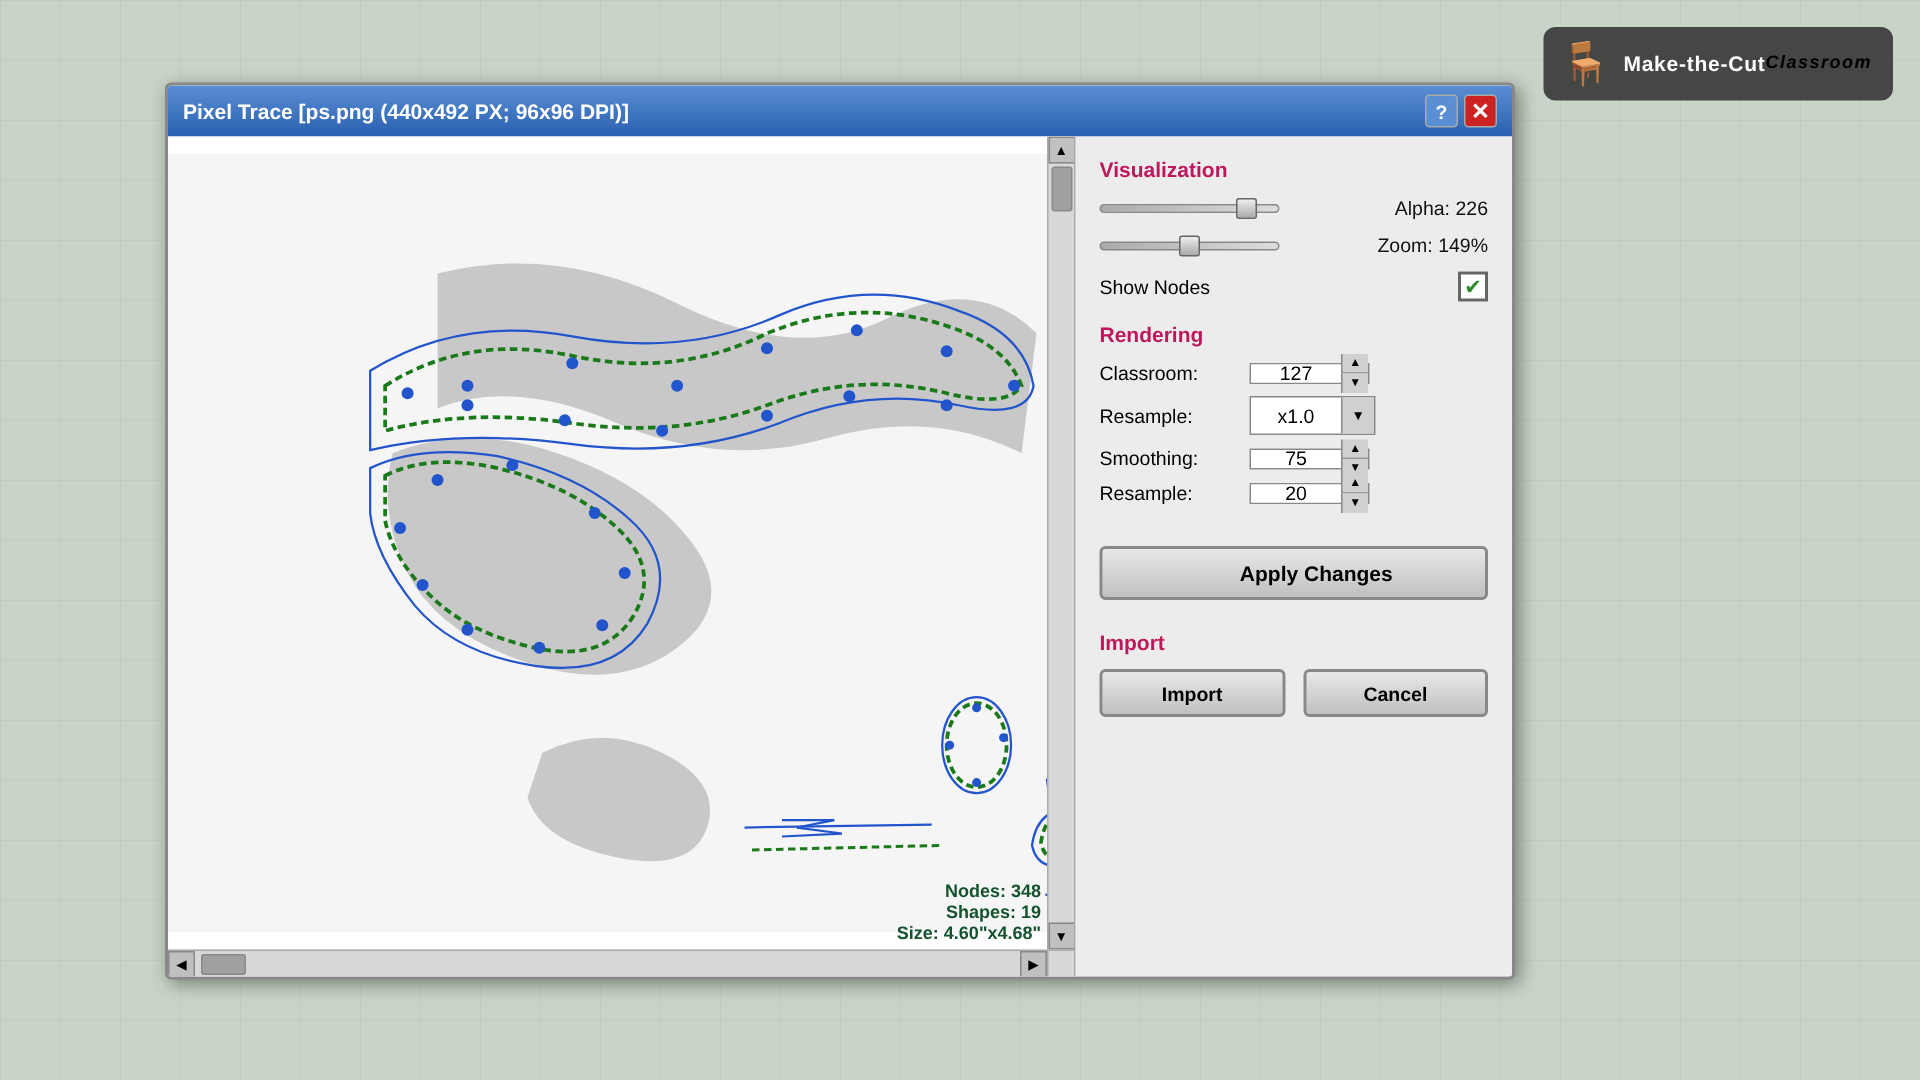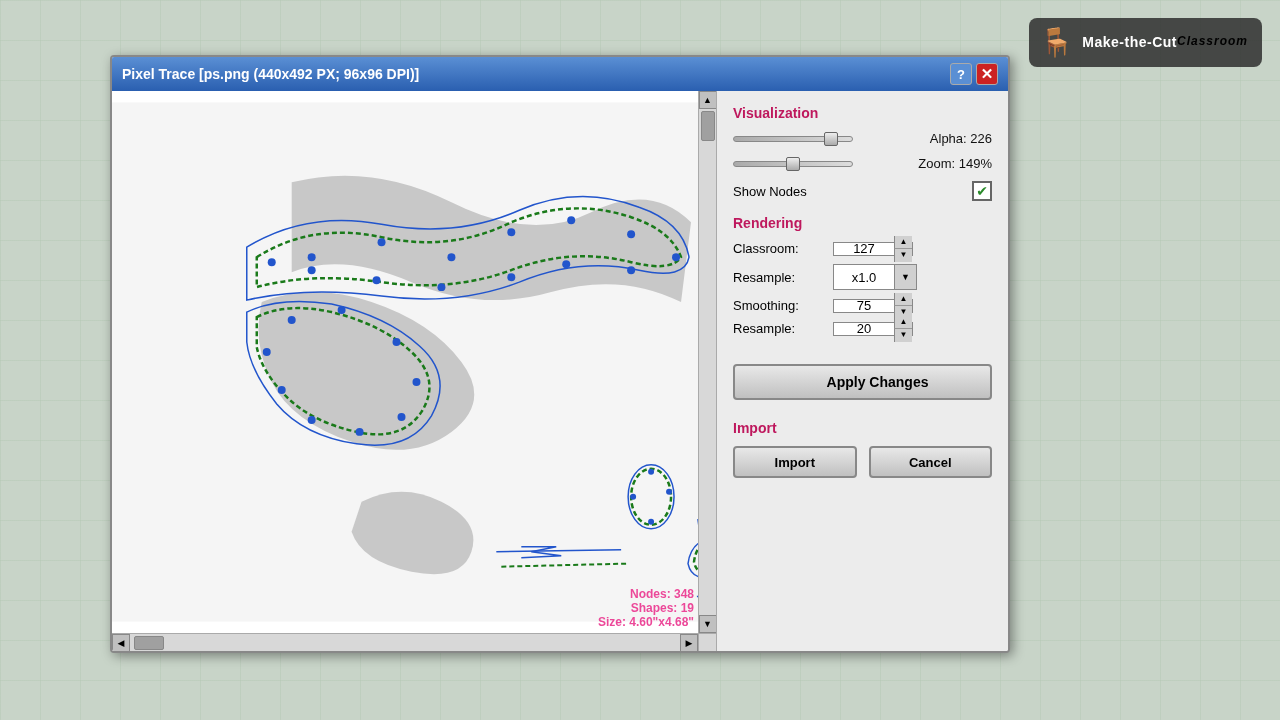--- a/index.html
+++ b/index.html
@@ -187,21 +187,21 @@
     }
 
     
     .canvas-info {
       position: absolute;
       bottom: 22px;
       right: 22px;
       text-align: right;
       font-size: 12px;
       font-weight: bold;
-      color: #ec4899;
+      color: #14532d;
       pointer-events: none;
     }
 
     
     .right-panel {
       flex: 1;
       padding: 14px 16px;
       display: flex;
       flex-direction: column;
       gap: 0;

